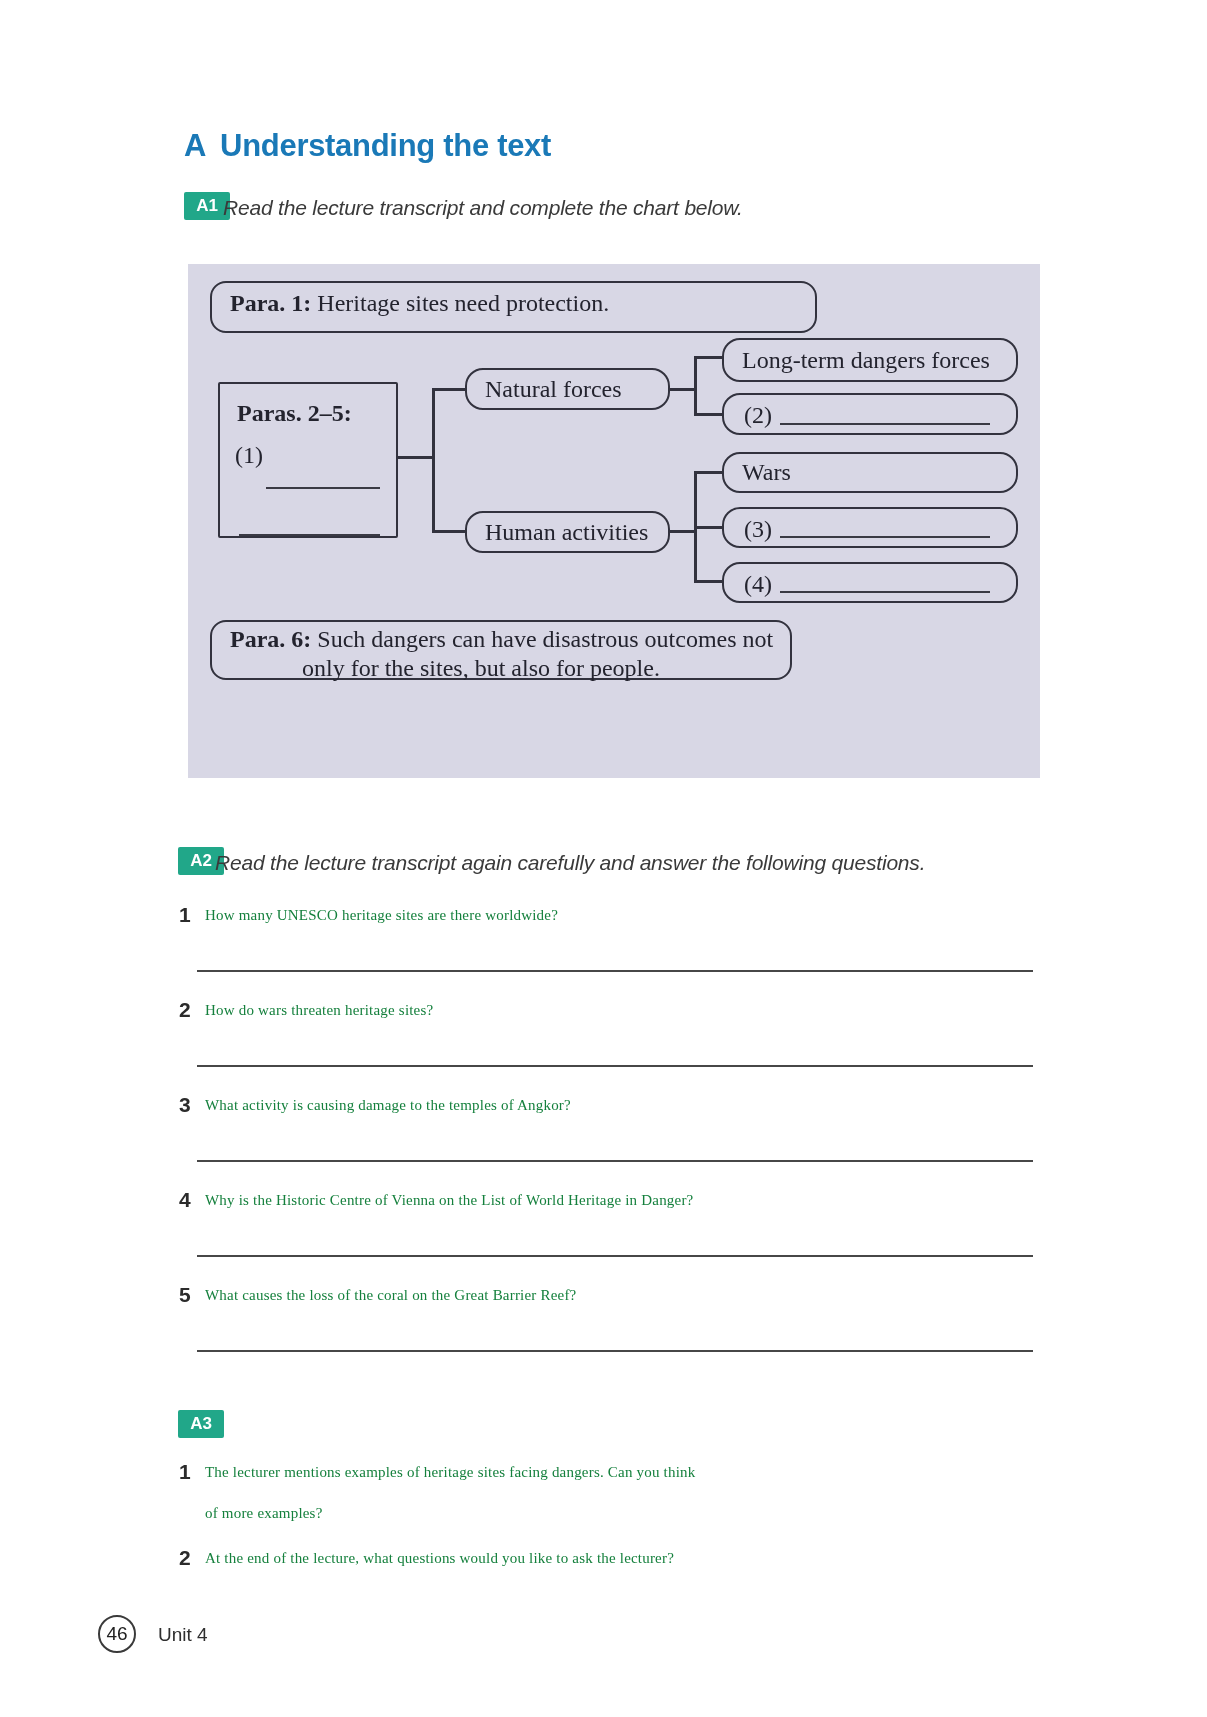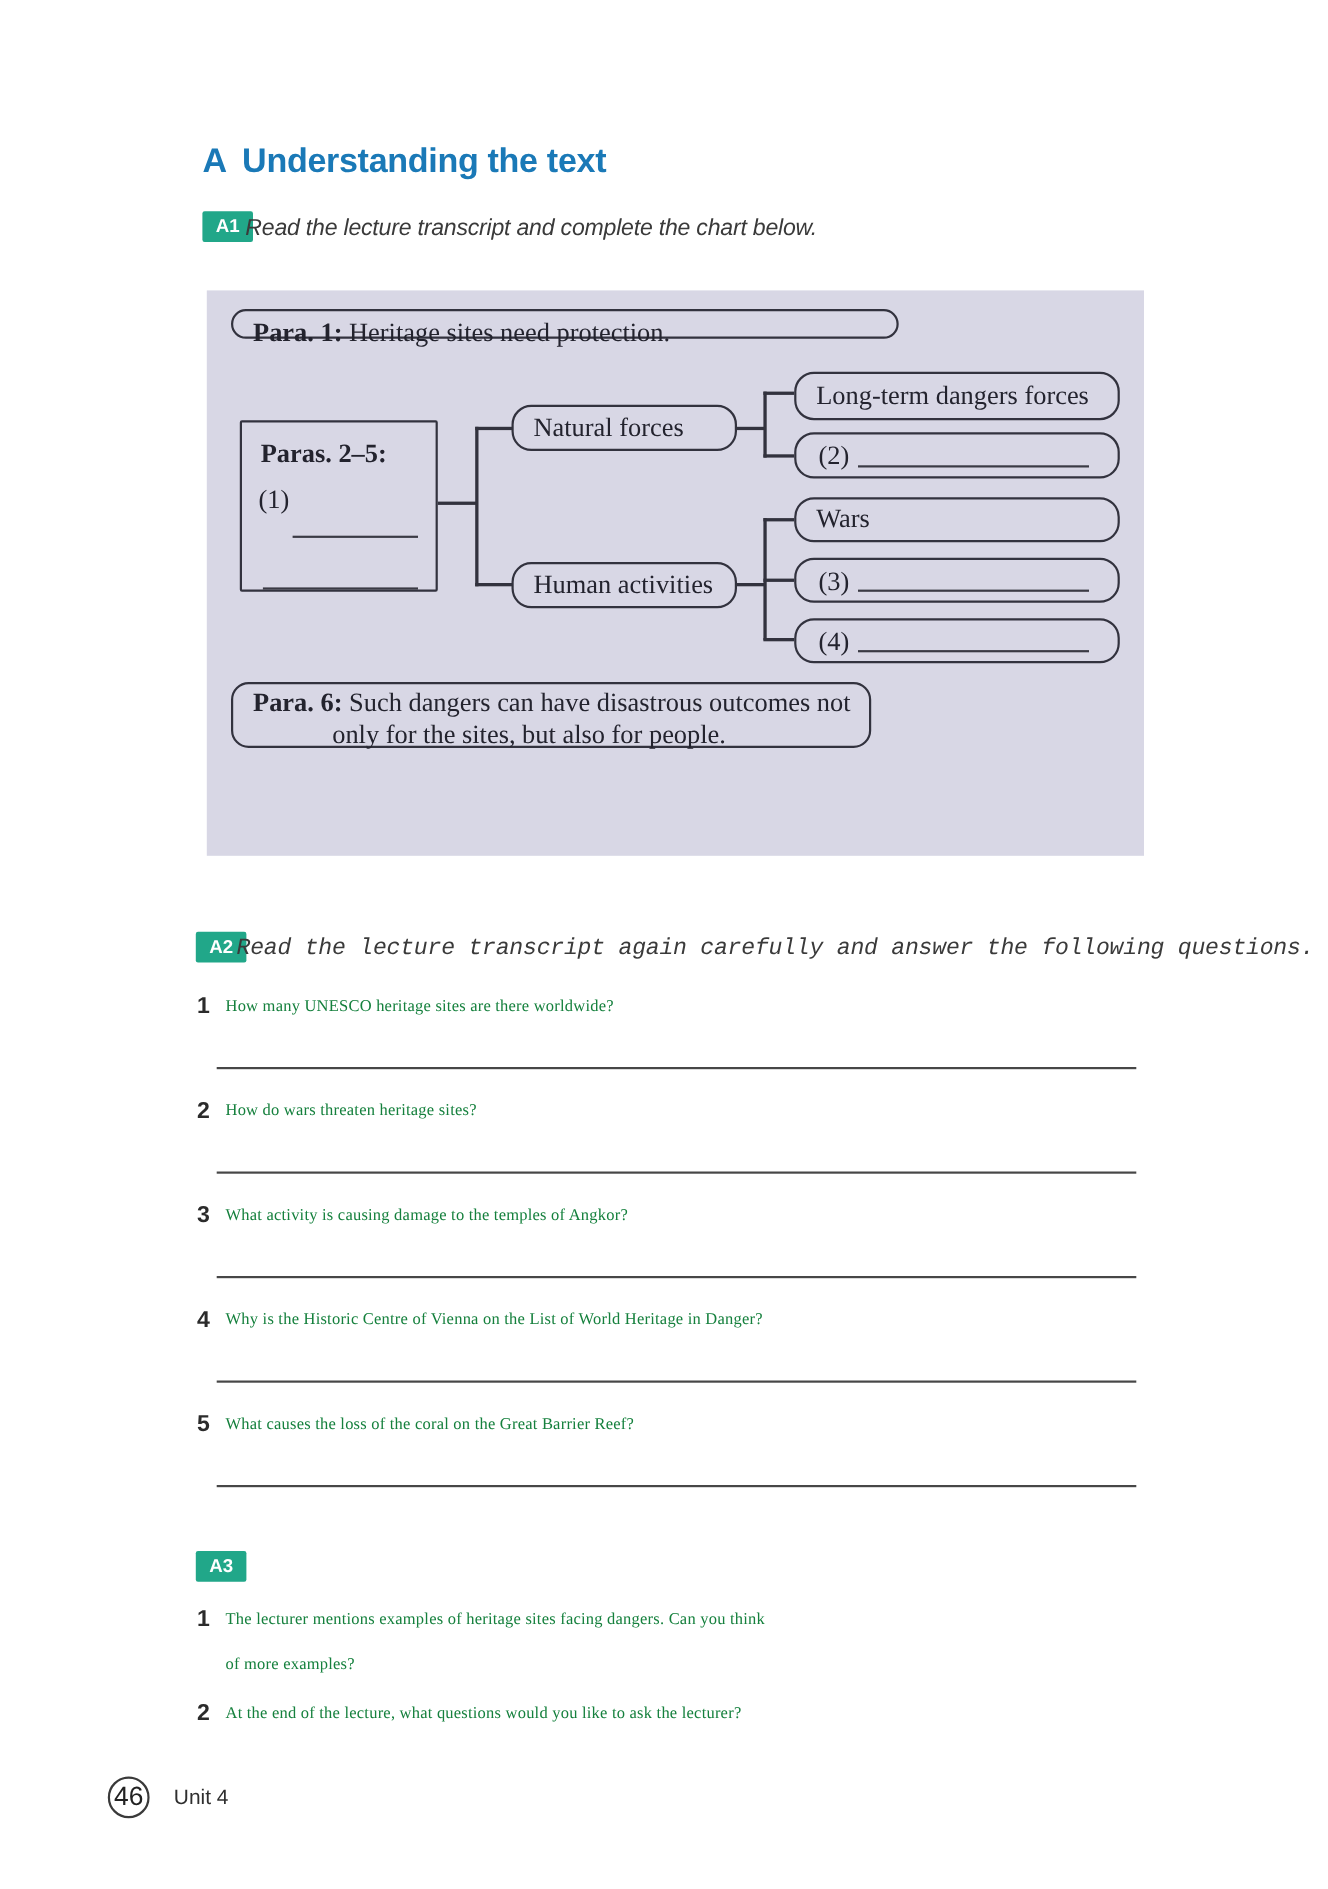--- a/index.html
+++ b/index.html
@@ -20,21 +20,21 @@
   .panel { position:absolute; left:188px; top:264px; width:852px; height:514px; background:#d8d7e5; }
   .cbox  { position:absolute; border:2.5px solid #32323e; border-radius:16px;
            font-family:"Liberation Serif", "DejaVu Serif", serif; font-size:24px; color:#23232e; }
   .cbox .blabel { font-weight:bold; }
   .rowbox { display:flex; align-items:center; padding:0 18px; }
   .conn { position:absolute; background:#32323e; }
   .ul2 { position:absolute; height:2px; background:#3a3a44; }
   .numpos { position:absolute; left:20px; top:7px; }
   .fillline { position:absolute; left:56px; right:26px; bottom:8px; height:2px; background:#3a3a44; }
 
-  #box-para1 { left:22px; top:17px; width:607px; height:27px; }
+  #box-para1 { left:22px; top:17px; width:607px; height:52px; }
   #box-para1 .inner { padding:7px 0 0 18px; }
 
   #box-paras25 { left:30px; top:118px; width:180px; height:156px; border-radius:2px; }
   #box-paras25 .t { position:absolute; left:17px; top:16px; font-weight:bold; }
   #box-paras25 .n { position:absolute; left:15px; top:58px; }
 
   #box-natural { left:277px; top:104px; width:205px; height:42px; border-radius:18px; }
   #box-human   { left:277px; top:247px; width:205px; height:42px; border-radius:18px; }
   #box-ltnf    { left:534px; top:74px;  width:296px; height:44px; border-radius:18px; }
   #box-b2      { left:534px; top:129px; width:296px; height:42px; border-radius:18px; }
@@ -53,21 +53,21 @@
   
   .qrow { position:absolute; left:179px; display:flex; }
   .qnum { font-weight:bold; font-size:21px; color:#2b2b2b; width:26px; }
   .qtext { font-family:"Liberation Serif", "DejaVu Serif", serif; font-size:15px; color:#15803d;
            letter-spacing:0.2px; line-height:41px; margin-top:-8px; width:860px; }
   .ansline { position:absolute; left:197px; width:836px; height:1.5px; background:#474747; }
 
   
   .pgcircle { position:absolute; left:98px; top:1615px; width:38px; height:38px; border:2px solid #3a3a3a;
               border-radius:50%; display:flex; align-items:center; justify-content:center;
-              font-size:24px; color:#222222; }
+              font-size:19px; color:#222222; }
   .unitlbl { position:absolute; left:158px; top:1624px; font-size:19px; color:#2f2f2f; }
 </style>
 </head>
 <body>
 
 <div class="page">
 
   <div class="heading">
     <span>A</span>
     <span>Understanding the text</span>
@@ -142,21 +142,21 @@
     <div class="conn" style="left:506px; top:149px; width:28px; height:2.5px;"></div>
 
     <div class="conn" style="left:482px; top:266px; width:26px; height:2.5px;"></div>
     <div class="conn" style="left:506px; top:207px; width:2.5px; height:111px;"></div>
     <div class="conn" style="left:506px; top:207px; width:28px; height:2.5px;"></div>
     <div class="conn" style="left:506px; top:262px; width:28px; height:2.5px;"></div>
     <div class="conn" style="left:506px; top:316px; width:28px; height:2.5px;"></div>
   </div>
 
   <div class="badge" style="left:178px; top:847px;">A2</div>
-  <div class="instr" style="left:215px; top:851px;font-family:Liberation Mono, monospace;">Read the lecture transcript again carefully and answer the following questions.</div>
+  <div class="instr" style="left:215px; top:851px;">Read the lecture transcript again carefully and answer the following questions.</div>
 
   <div class="qrow" style="top:903px;">
     <div class="qnum">1</div>
     <div class="qtext">How many UNESCO heritage sites are there worldwide?</div>
   </div>
   <div class="ansline" style="top:970px;"></div>
 
   <div class="qrow" style="top:998px;">
     <div class="qnum">2</div>
     <div class="qtext">How do wars threaten heritage sites?</div>

